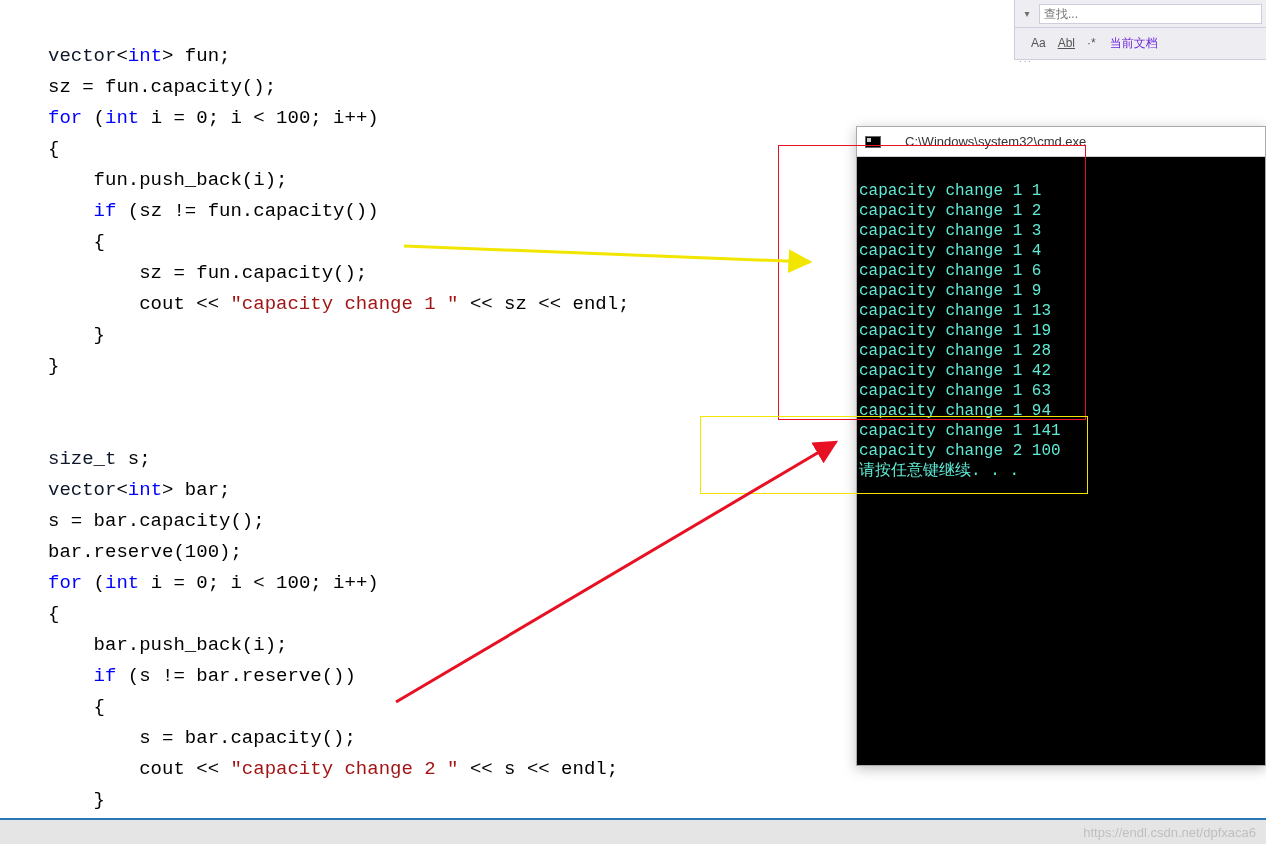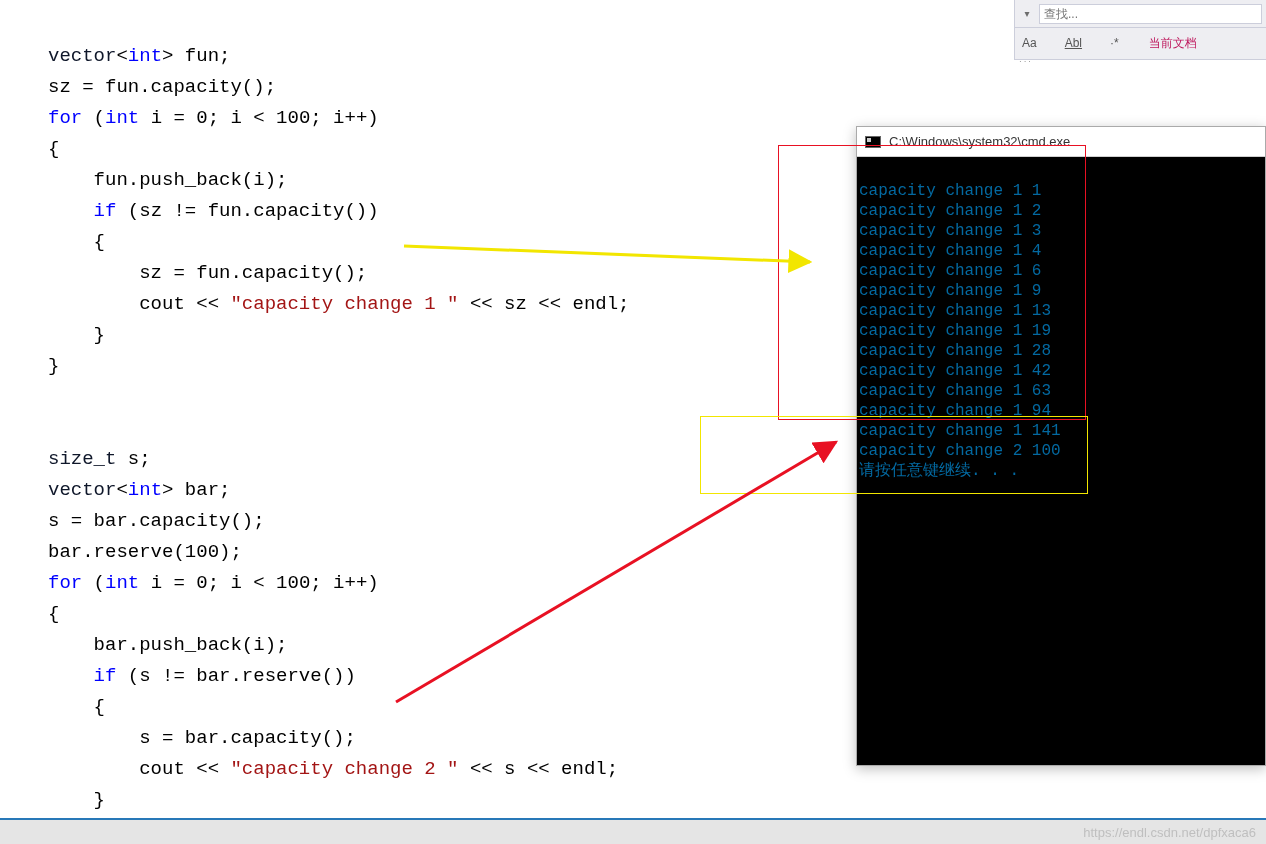--- a/index.html
+++ b/index.html
@@ -68,32 +68,32 @@
     padding: 0 4px;
     font-size: 12px;
     font-family: "Microsoft YaHei", sans-serif;
     color: #9a9a9a;
     outline: none;
   }
   .find-row2 {
     display: flex;
     align-items: center;
     height: 30px;
-    padding: 0 5px;
-    gap: 24px;
+    padding: 0 14px;
+    gap: 8px;
   }
   .find-opt {
     font-size: 12px;
     color: #555;
     padding: 1px 2px;
   }
   .find-opt.ab { text-decoration: underline; text-align: right; }
   .find-scope-label {
     margin-left: 4px;
-    color: #be185d;
+    color: #6d28d9;
   }
   .find-row2-spacer { flex:1; }
   .find-dots-row {
     height: 6px;
     display:flex; align-items:center; justify-content:flex-start;
     padding-left:4px;
     color:#888; font-size:8px; letter-spacing:2px;
   }
 
   
@@ -109,41 +109,41 @@
     display: flex;
     flex-direction: column;
   }
   .console-titlebar {
     height: 30px;
     background: #ffffff;
     border-bottom: 1px solid #d0d0d0;
     display: flex;
     align-items: center;
     padding: 0 8px;
-    gap: 8px;
+    gap: 24px;
     font-family: "Segoe UI", "Microsoft YaHei", sans-serif;
     font-size: 13px;
     color: #333;
   }
   .console-icon {
     width: 16px; height: 12px;
     background: #000;
     border:1px solid #666;
     position: relative;
   }
   .console-icon::after{
     content:"";
     position:absolute; left:1px; top:1px;
     width:4px; height:4px;
     background:#ccc;
   }
   .console-body {
     flex: 1;
     background: #000;
-    color: #0369a1;
+    color: #5eead4;
     font-family: SimSun, "NSimSun", "Courier New", monospace;
     font-size: 16px;
     line-height: 20px;
     padding: 4px 2px 4px 2px;
     white-space: pre;
     position: relative;
   }
 
   
   .anno-box {

